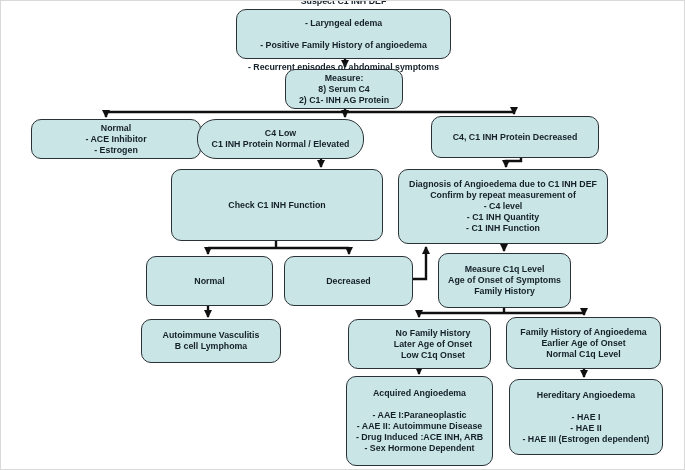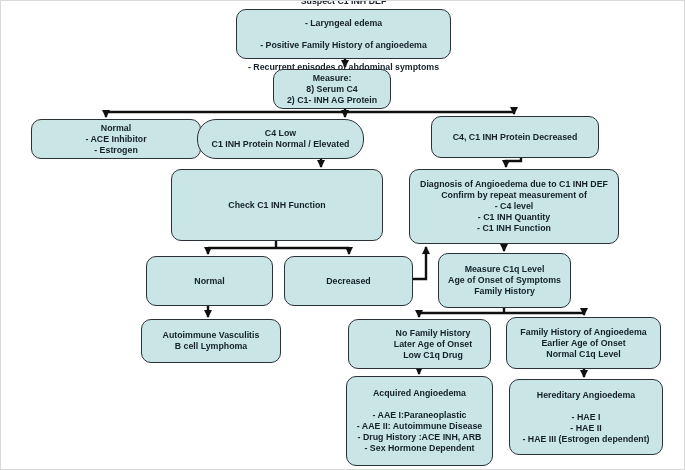--- a/index.html
+++ b/index.html
@@ -67,21 +67,21 @@
     <path class="edge" d="M583 368 V376" marker-end="url(#arw)"></path>
   </svg>
 
   <div class="node" style="left:235px;top:8px;width:215px;height:50px;gap:11px;">
     <div class="bline">Suspect C1 INH DEF</div>
     <div class="bline">- Laryngeal edema</div>
     <div class="bline">- Positive Family History of angioedema</div>
     <div class="bline">- Recurrent episodes of abdominal symptoms</div>
   </div>
 
-  <div class="node" style="left:272px;top:68px;width:118px;height:40px;">
+  <div class="node" style="left:284px;top:68px;width:118px;height:40px;">
     <div class="bline">Measure:</div>
     <div class="bline">8) Serum C4</div>
     <div class="bline">2) C1- INH AG Protein</div>
   </div>
 
   <div class="node" style="left:30px;top:118px;width:170px;height:40px;">
     <div class="bline">Normal</div>
     <div class="bline">- ACE Inhibitor</div>
     <div class="bline">- Estrogen</div>
   </div>
@@ -92,21 +92,21 @@
   </div>
 
   <div class="node" style="left:430px;top:115px;width:168px;height:42px;">
     <div class="bline">C4, C1 INH Protein Decreased</div>
   </div>
 
   <div class="node" style="left:170px;top:168px;width:212px;height:72px;">
     <div class="bline">Check C1 INH Function</div>
   </div>
 
-  <div class="node" style="left:397px;top:168px;width:210px;height:75px;margin-left:11px;">
+  <div class="node" style="left:397px;top:168px;width:210px;height:75px;">
     <div class="bline">Diagnosis of Angioedema due to C1 INH DEF</div>
     <div class="bline">Confirm by repeat measurement of</div>
     <div class="bline">- C4 level</div>
     <div class="bline">- C1 INH Quantity</div>
     <div class="bline">- C1 INH Function</div>
   </div>
 
   <div class="node" style="left:145px;top:255px;width:127px;height:50px;">
     <div class="bline">Normal</div>
   </div>
@@ -122,35 +122,35 @@
   </div>
 
   <div class="node" style="left:140px;top:318px;width:140px;height:44px;">
     <div class="bline">Autoimmune Vasculitis</div>
     <div class="bline">B cell Lymphoma</div>
   </div>
 
   <div class="node" style="left:347px;top:318px;width:143px;height:50px;padding-left:30px;">
     <div class="bline">No Family History</div>
     <div class="bline">Later Age of Onset</div>
-    <div class="bline">Low C1q Drug</div>
+    <div class="bline">Low C1q Onset</div>
   </div>
 
   <div class="node" style="left:505px;top:316px;width:155px;height:52px;">
     <div class="bline">Family History of Angioedema</div>
     <div class="bline">Earlier Age of Onset</div>
     <div class="bline">Normal C1q Level</div>
   </div>
 
   <div class="node" style="left:345px;top:375px;width:147px;height:90px;">
     <div class="bline">Acquired Angioedema</div>
     <div class="bline"></div>
     <div class="bline">- AAE I:Paraneoplastic</div>
     <div class="bline">- AAE II: Autoimmune Disease</div>
-    <div class="bline">- Drug History :ACE INH, ARB</div>
+    <div class="bline">- Drug Induced :ACE INH, ARB</div>
     <div class="bline">- Sex Hormone Dependent</div>
   </div>
 
   <div class="node" style="left:508px;top:378px;width:154px;height:76px;">
     <div class="bline">Hereditary Angioedema</div>
     <div class="bline"></div>
     <div class="bline">- HAE I</div>
     <div class="bline">- HAE II</div>
     <div class="bline">- HAE III (Estrogen dependent)</div>
   </div>

